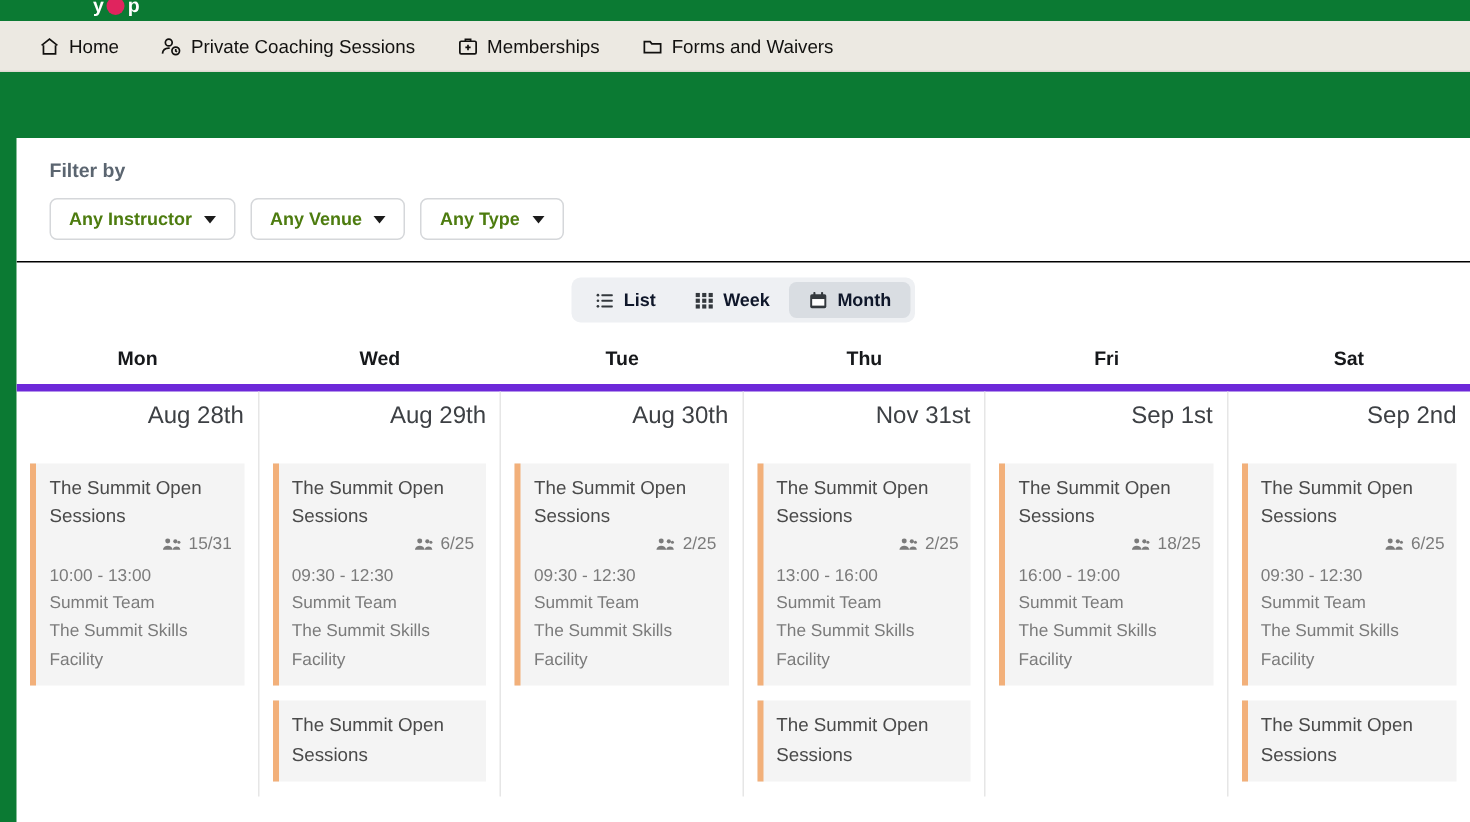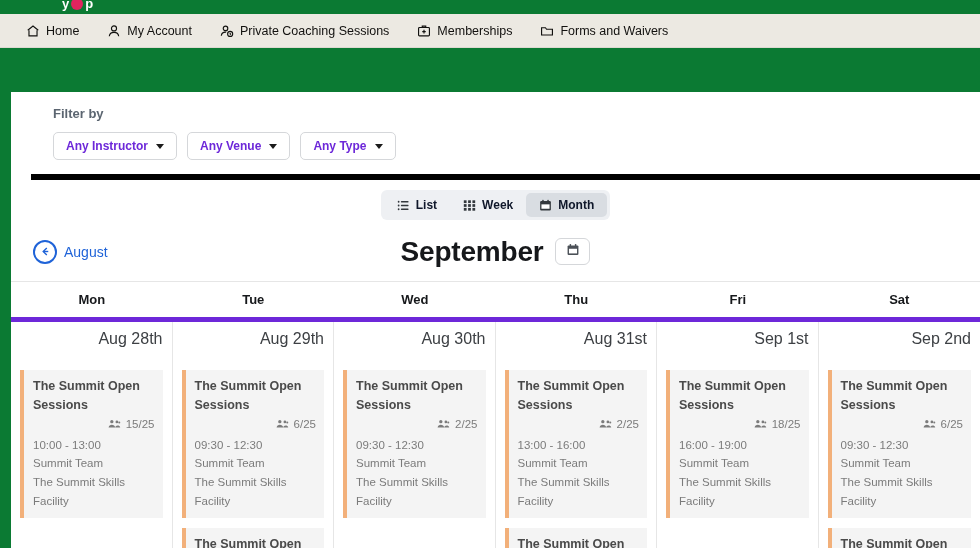--- a/index.html
+++ b/index.html
@@ -61,28 +61,28 @@
 
   
   .card {
     background: #ffffff;
     width: 969px;
     height: 100%;
     overflow: hidden;
   }
 
   
-  .filter-sec { padding: 14px 22px 14px 22px; border-bottom: 6px solid #000000; margin-left: 20px; }
+  .filter-sec { padding: 14px 22px 14px 22px; border-bottom: 1px solid #000000; }
   .filter-label { font-size: 13px; color: #5b6570; font-weight: 700; margin-bottom: 11px; }
   .filter-row { display: flex; gap: 10px; }
   .chip {
     border: 1px solid #d5d7da; border-radius: 5px;
     background: #fff;
     padding: 6px 12px;
-    font-size: 12px; font-weight: 700; color: #6d28d9;
+    font-size: 12px; font-weight: 700; color: #4d7c0f;
     display: flex; align-items: center; gap: 8px;
     cursor: pointer;
   }
   .caret {
     width: 0; height: 0;
     border-left: 4px solid transparent;
     border-right: 4px solid transparent;
     border-top: 5px solid #1b1b1b;
   }
 
@@ -154,21 +154,21 @@
     margin-bottom: 22px;
   }
   .event {
     background: #f4f4f4;
     border-left: 4px solid #f2b07a;
     padding: 7px 8px 8px 9px;
     margin-bottom: 10px;
     cursor: pointer;
   }
   .ev-title {
-    font-size: 12.5px; font-weight: 700; color: #4a4a4a;
+    font-size: 12.5px; font-weight: 400; color: #4a4a4a;
     line-height: 1.55;
   }
   .ev-cap {
     display: flex; align-items: center; justify-content: flex-end;
     gap: 5px; font-size: 11.5px; color: #7b7b7b;
     margin: 2px 0 6px 0;
   }
   .ev-cap svg { width: 13px; height: 11px; flex: none; }
   .ev-line { font-size: 11.5px; color: #7b7b7b; line-height: 1.62; }
 </style>
@@ -188,29 +188,20 @@
   <div class="navitem">
     <span class="navicon">
       <svg viewBox="0 0 16 16" fill="none" stroke="#12110f" stroke-width="1.3">
         <path d="M2 7.2 8 2.3l6 4.9"></path>
           <path d="M3.4 7v6.6h9.2V7"></path>
       </svg>
     </span>
     <span>Home</span>
   </div>
 
-  <div class="navitem">
-    <span class="navicon">
-      <svg viewBox="0 0 16 16" fill="none" stroke="#12110f" stroke-width="1.3">
-        <circle cx="8" cy="5" r="2.9"></circle>
-          <path d="M2.6 14c.4-3 2.7-4.4 5.4-4.4S13 11 13.4 14"></path>
-      </svg>
-    </span>
-    <span>My Account</span>
-  </div>
 
 
   <div class="navitem">
     <span class="navicon">
       <svg viewBox="0 0 16 16" fill="none" stroke="#12110f" stroke-width="1.3">
         <circle cx="6.3" cy="5" r="2.6"></circle>
         <path d="M1.5 13.4c.3-2.7 2.2-4.1 4.8-4.1h.7"></path>
         <circle cx="11.6" cy="11.3" r="2.9"></circle>
           <path d="M11.6 9.9v1.5l1 .7"></path>
       </svg>
@@ -299,69 +290,45 @@
               <rect x="3" y="6.6" width="10" height="5.4" fill="#ffffff"></rect>
               <rect x="4" y="0.8" width="1.7" height="3" rx=".6"></rect>
                 <rect x="10.3" y="0.8" width="1.7" height="3" rx=".6"></rect>
             </svg>
           </span>
           <span>Month</span>
         </div>
       </div>
     </div>
 
-    <div class="monthnav">
-      <div class="prevmonth">
-        <span class="circ-arrow">
-          <svg viewBox="0 0 16 16" width="13" height="13" fill="none" stroke="#1f63d8" stroke-width="1.7">
-            <path d="M9.6 3.8 5.2 8l4.4 4.2"></path>
-              <path d="M5.4 8h6"></path>
-          </svg>
-        </span>
-        <span class="prevmonth-label">August</span>
-      </div>
-      <div class="monthtitle">
-        <h1>September</h1>
-        <div class="datepick-btn">
-          <span>
-            <svg viewBox="0 0 16 16" width="14" height="14" fill="#4b5057">
-              <rect x="1.8" y="2.8" width="12.4" height="11" rx="1.3"></rect>
-              <rect x="3.4" y="6.6" width="9.2" height="5.3" fill="#ffffff"></rect>
-              <rect x="4.2" y="1.1" width="1.6" height="2.9" rx=".6"></rect>
-                <rect x="10.2" y="1.1" width="1.6" height="2.9" rx=".6"></rect>
-            </svg>
-          </span>
-        </div>
-      </div>
-    </div>
 
     <div class="weekhead">
       <div>Mon</div>
+      <div>Wed</div>
       <div>Tue</div>
-      <div>Wed</div>
       <div>Thu</div>
       <div>Fri</div>
       <div>Sat</div>
     </div>
 
     <div class="calgrid">
 
       <div class="daycol">
         <div class="daynum">Aug 28th</div>
         <div class="event">
           <div class="ev-title">The Summit Open Sessions</div>
           <div class="ev-cap">
             <svg viewBox="0 0 18 13" fill="#7b7b7b">
                 <circle cx="5.3" cy="4" r="2.3"></circle>
                 <circle cx="12.3" cy="4.3" r="1.9"></circle>
                 <circle cx="15.6" cy="5.2" r="1.4"></circle>
                 <path d="M.8 12c.4-2.4 2.2-3.6 4.5-3.6S9.5 9.6 9.9 12z"></path>
                 <path d="M9.9 12c.3-1.9 1.7-2.9 3.5-2.9s2.8.7 3.3 2.1l.2.8z"></path>
               </svg>
-            <span>15/25</span>
+            <span>15/31</span>
           </div>
           <div class="ev-line">10:00 - 13:00</div>
           <div class="ev-line">Summit Team</div>
           <div class="ev-line">The Summit Skills Facility</div>
         </div>
       </div>
 
       <div class="daycol">
         <div class="daynum">Aug 29th</div>
         <div class="event">
@@ -400,21 +367,21 @@
               </svg>
             <span>2/25</span>
           </div>
           <div class="ev-line">09:30 - 12:30</div>
           <div class="ev-line">Summit Team</div>
           <div class="ev-line">The Summit Skills Facility</div>
         </div>
       </div>
 
       <div class="daycol">
-        <div class="daynum">Aug 31st</div>
+        <div class="daynum">Nov 31st</div>
         <div class="event">
           <div class="ev-title">The Summit Open Sessions</div>
           <div class="ev-cap">
             <svg viewBox="0 0 18 13" fill="#7b7b7b">
                 <circle cx="5.3" cy="4" r="2.3"></circle>
                 <circle cx="12.3" cy="4.3" r="1.9"></circle>
                 <circle cx="15.6" cy="5.2" r="1.4"></circle>
                 <path d="M.8 12c.4-2.4 2.2-3.6 4.5-3.6S9.5 9.6 9.9 12z"></path>
                 <path d="M9.9 12c.3-1.9 1.7-2.9 3.5-2.9s2.8.7 3.3 2.1l.2.8z"></path>
               </svg>

